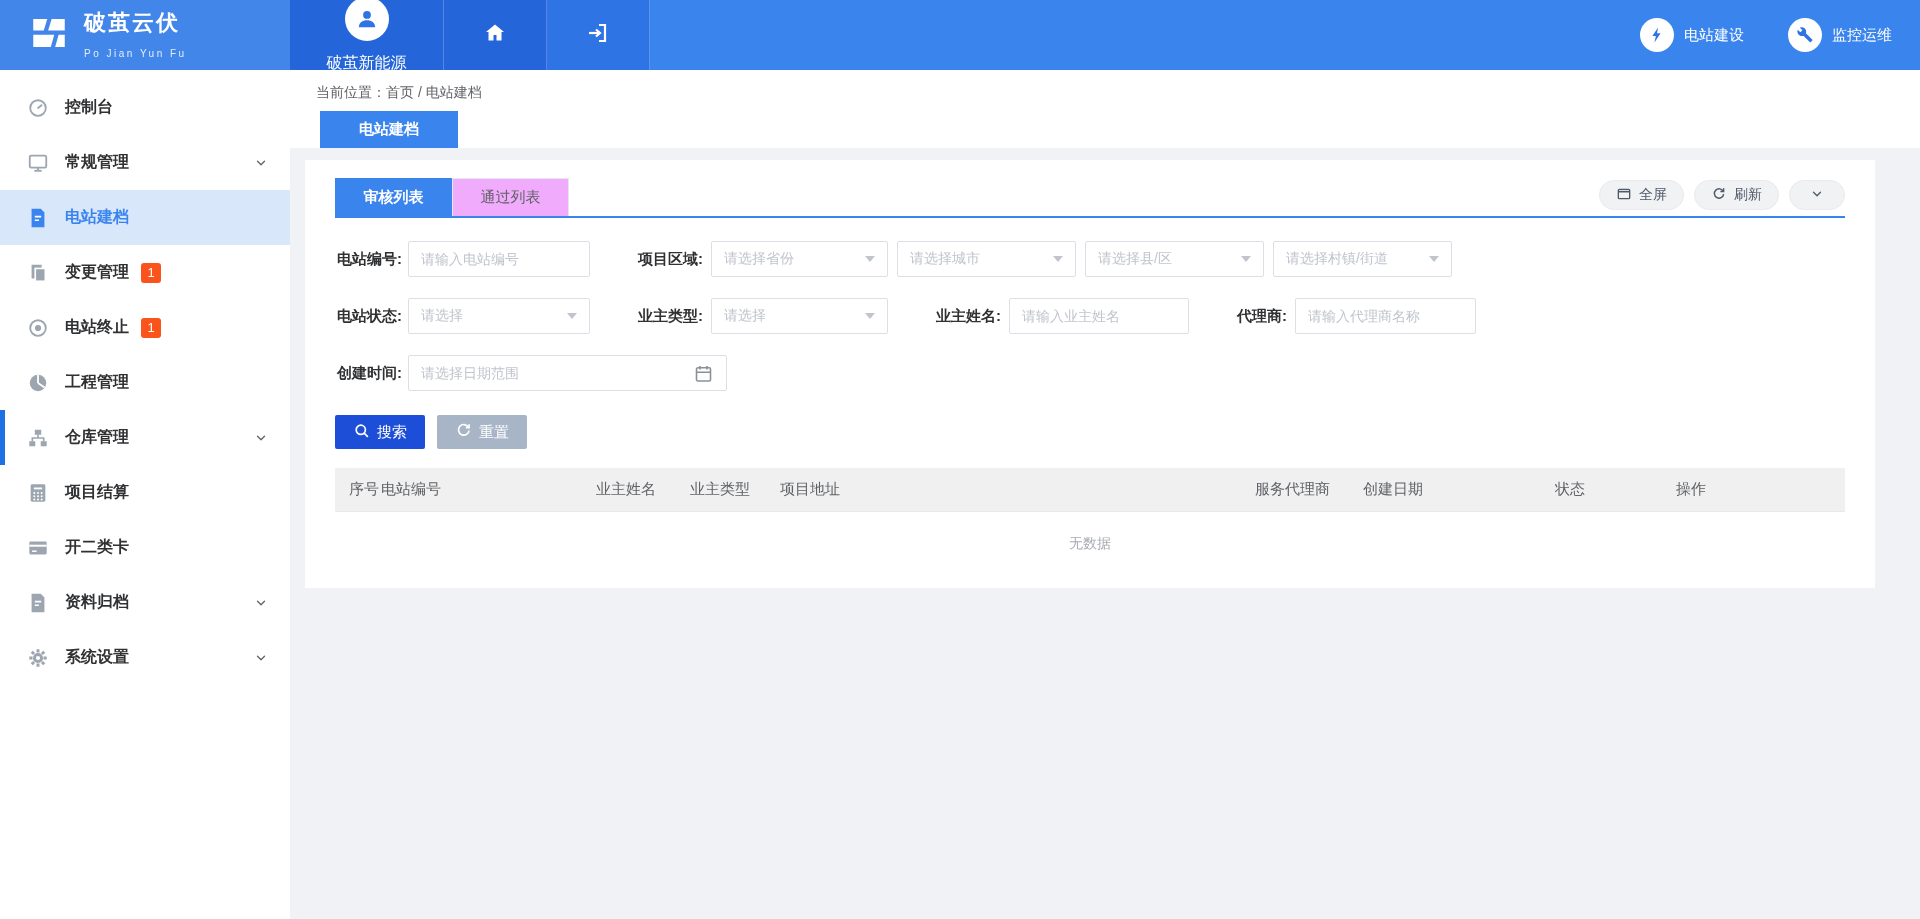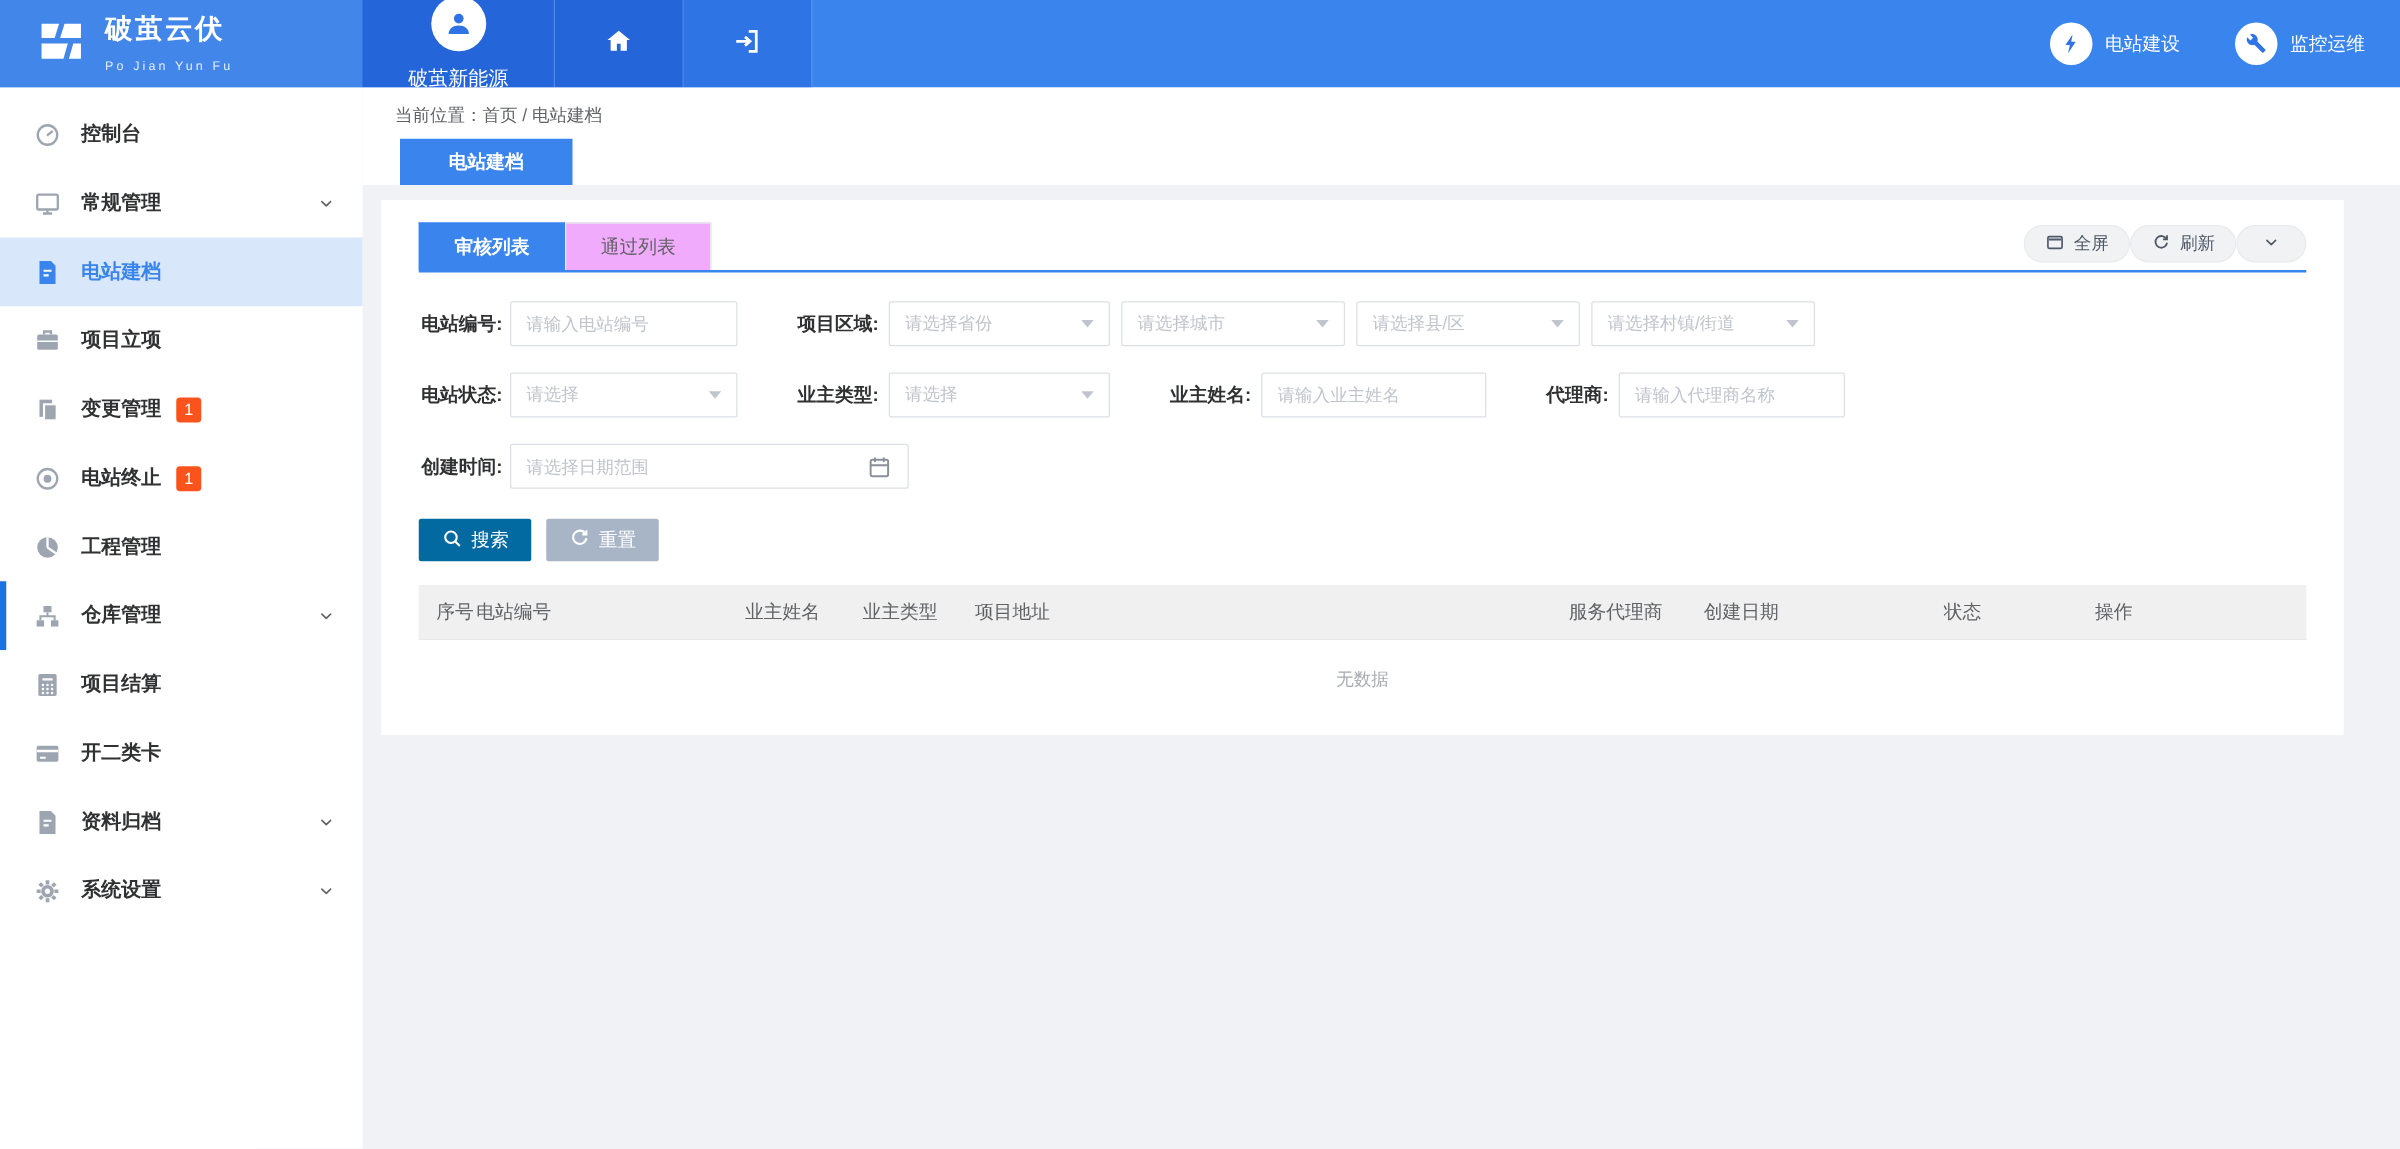--- a/index.html
+++ b/index.html
@@ -41,21 +41,21 @@
   .whitebar { background:#fff; height:78px; position:relative; }
   .breadcrumb { padding:14px 0 0 26px; font-size:14px; color:#606266; }
   .page-tab { position:absolute; left:30px; bottom:0; width:138px; height:37px; background:#3A84EE; color:#fff; font-size:15px; font-weight:600; display:flex; align-items:center; justify-content:center; cursor:pointer; }
 
   .content { padding:12px 45px 0 15px; }
   .panel { background:#fff; height:428px; padding:18px 30px 0 30px; }
   .panel-head { display:flex; align-items:flex-end; position:relative; }
   .tabs { display:flex; }
   .tab { width:117px; height:38px; display:flex; align-items:center; justify-content:center; font-size:15px; color:#606266; background:#f0abfc; border:1px solid #E6E8EB; border-bottom:none; cursor:pointer; }
   .tab.active { background:#3A84EE; color:#fff; font-weight:600; border-color:#3A84EE; }
-  .toolbar { position:absolute; right:0; bottom:6px; display:flex; }
+  .toolbar { position:absolute; right:0; bottom:6px; display:flex; gap:10px; }
   .pill { height:30px; border-radius:15px; background:#F1F2F4; border:1px solid #E8EAED; color:#4E5969; font-size:14px; display:flex; align-items:center; gap:7px; padding:0 16px; cursor:pointer; }
   .pill.sq { width:56px; justify-content:center; padding:0; }
   .tabline { height:2px; background:#3A84EE; }
 
   
   .filter-form { margin-top:23px; }
   .f-row { display:flex; align-items:center; margin-bottom:21px; }
   .f-label { font-size:15px; font-weight:600; color:#303133; margin-right:8px; white-space:nowrap; }
   .f-label.w1 { width:67px; text-align:right; margin-right:6px; }
   .gap-lg { margin-left:48px; }
@@ -64,21 +64,21 @@
   .inp input { border:none; outline:none; width:100%; height:100%; padding:0 12px; font-size:14px; color:#606266; background:transparent; font-family:inherit; }
   .inp input::placeholder { color:#C0C4CC; }
   .inp.sel { padding:0 12px; cursor:pointer; justify-content:space-between; }
   .inp.sel .ph { color:#C0C4CC; font-size:14px; white-space:nowrap; overflow:hidden; }
   .caret { width:0; height:0; border-left:5px solid transparent; border-right:5px solid transparent; border-top:6px solid #C0C4CC; flex:none; margin-left:8px; }
   .inp.date input { padding-right:40px; }
   .date-ico { position:absolute; right:12px; top:7px; color:#8A9099; }
 
   .btn-row { display:flex; gap:12px; margin-top:24px; }
   .btn { height:34px; width:90px; border:none; border-radius:2px; font-size:15px; color:#fff; display:flex; align-items:center; justify-content:center; gap:7px; cursor:pointer; font-family:inherit; }
-  .btn.primary { background:#0369a1; }
+  .btn.primary { background:#1d4ed8; }
   .btn.muted { background:#A8B5C7; }
 
   
   .table { margin-top:19px; }
   .thead { height:44px; background:#F0F0F0; display:flex; align-items:center; padding-left:14px; border-bottom:1px solid #E9E9E9; }
   .th { font-size:15px; color:#606266; flex:none; white-space:nowrap; overflow:hidden; }
   .th.flex { flex:1; }
   .empty { height:78px; display:flex; align-items:flex-start; justify-content:center; padding-top:23px; color:#A8ABB2; font-size:14px; }
 </style>
 </head>
@@ -180,30 +180,20 @@
           </span>
         </div>
         <div class="side-item active">
           <span class="s-icon">
             <svg width="22" height="22" viewBox="0 0 24 24">
               <path d="M5 2h10l4 4v16H5z" fill="currentColor"></path>
               <path d="M8.5 10.5h7M8.5 14.5h4.5" stroke="#ffffff" stroke-width="1.8"></path>
             </svg>
           </span>
           <span class="s-label">电站建档</span>
-        </div>
-        <div class="side-item">
-          <span class="s-icon">
-            <svg width="22" height="22" viewBox="0 0 24 24">
-              <path d="M9 6V3.5h6V6" fill="none" stroke="currentColor" stroke-width="2"></path>
-              <rect x="3" y="6" width="18" height="13.5" rx="1.5" fill="currentColor"></rect>
-              <path d="M3 12h18" stroke="#ffffff" stroke-width="1.5"></path>
-            </svg>
-          </span>
-          <span class="s-label">项目立项</span>
         </div>
         <div class="side-item">
           <span class="s-icon">
             <svg width="22" height="22" viewBox="0 0 24 24">
               <rect x="5" y="3" width="11" height="15" fill="currentColor"></rect>
               <rect x="9" y="7" width="11" height="14" fill="currentColor" stroke="#ffffff" stroke-width="1.8"></rect>
             </svg>
           </span>
           <span class="s-label">变更管理</span>
           <span class="s-badge">1</span>

